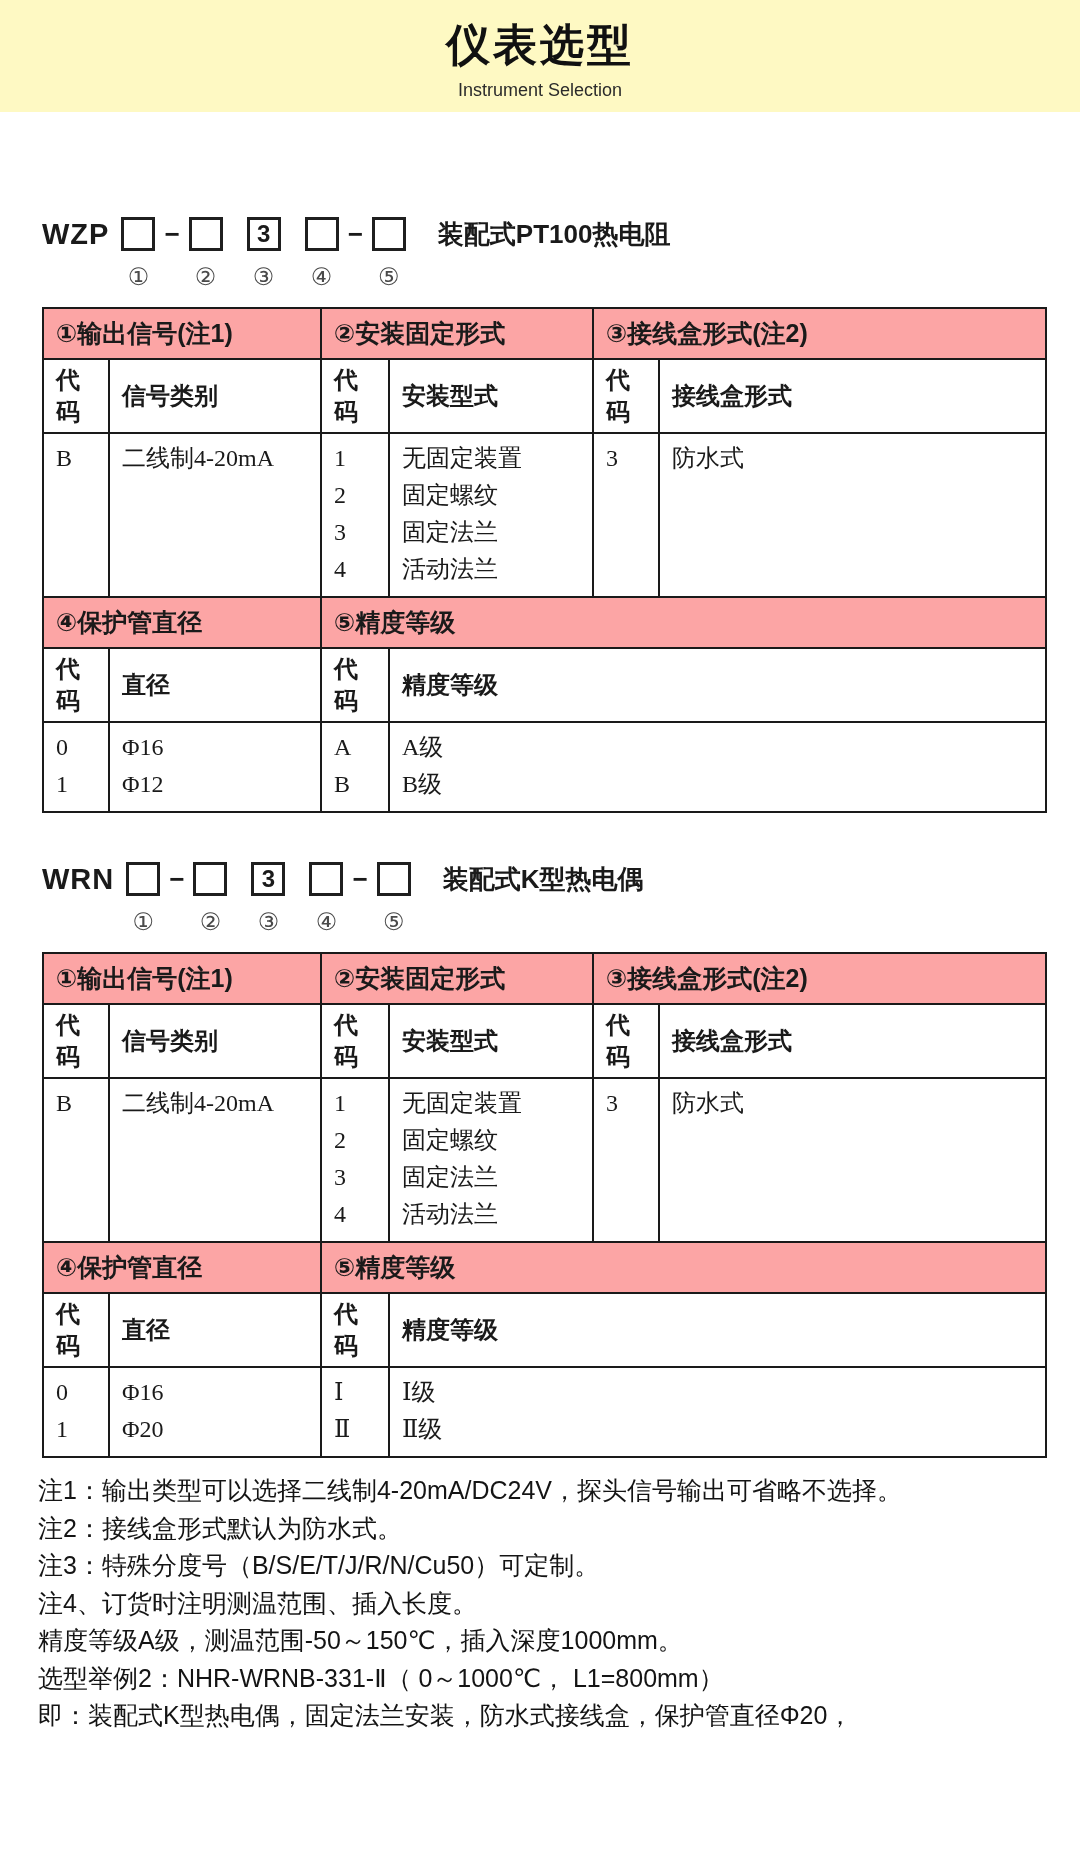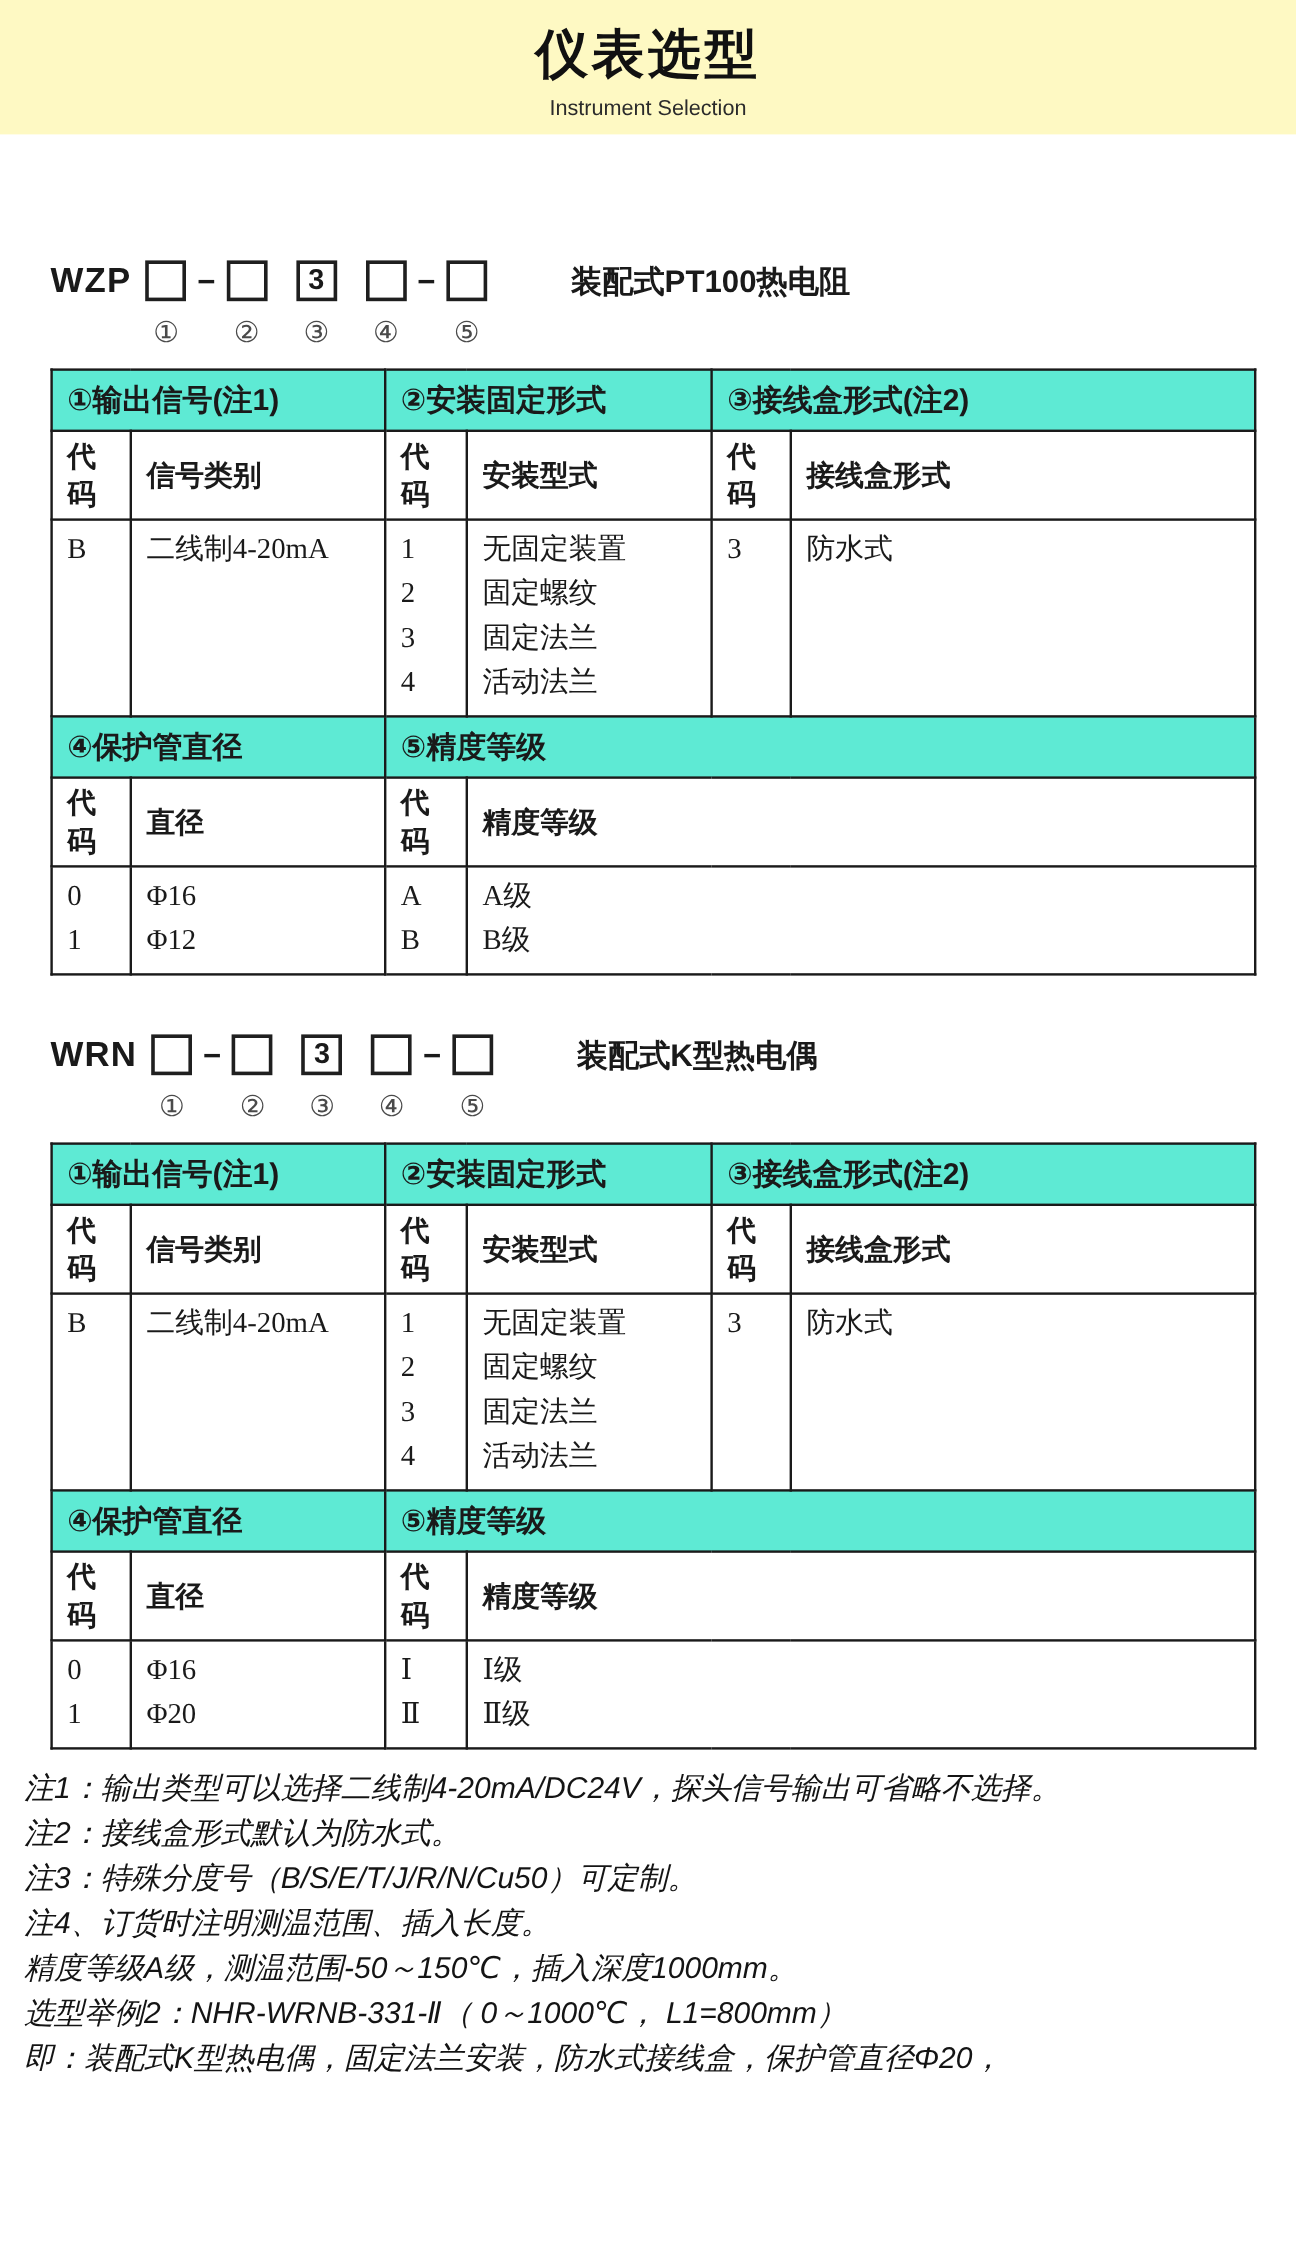--- a/index.html
+++ b/index.html
@@ -27,43 +27,43 @@
   .code-box {
     width:34px; height:34px; border:3px solid #1f1f1f;
     display:flex; align-items:center; justify-content:center;
     font-size:24px; font-weight:700; background:#fff;
   }
   .sep { font-size:26px; font-weight:700; padding:0 9px; }
   .model-prefix {
     font-size:29px; font-weight:700; letter-spacing:1px; padding-right:12px;
     font-family:Liberation Sans, sans-serif;
   }
-  .model-desc { font-size:26px; font-weight:700; padding-left:32px; white-space:nowrap;margin-left:38px; }
+  .model-desc { font-size:26px; font-weight:700; padding-left:32px; white-space:nowrap; }
   .pos-label { margin-top:9px; font-size:24px; height:30px; color:#4a4a4a; }
 
   
   .sel-table {
     border-collapse:collapse; table-layout:fixed;
     width:1005px; margin:14px 0 0 42px;
     font-family:"Liberation Serif","DejaVu Serif",serif;
   }
   .sel-table th, .sel-table td { border:2px solid #1a1a1a; background:#fff; }
   .sec-row th {
-    background:#5eead4; font-size:25px; font-weight:700; text-align:left;
+    background:#fca5a5; font-size:25px; font-weight:700; text-align:left;
     padding:8px 10px 8px 12px; height:46px;
     font-family:"Liberation Sans","DejaVu Sans",sans-serif;
   }
   .hdr-row td { font-size:24px; font-weight:700; height:40px; padding:4px 12px; }
   .body-row td { font-size:24px; vertical-align:top; padding:6px 12px 8px 12px; }
   .body-row.tall td { height:150px; }
   .body-row td div { line-height:37px; white-space:nowrap; }
   .c { text-align:left; }
 
   
-  .notes { margin:14px 0 0 20px;font-style:italic; }
+  .notes { margin:14px 0 0 38px; }
   .note-line { font-size:25px; line-height:37.5px; font-weight:500; color:#141414; white-space:nowrap; }
 </style>
 </head>
 <body>
 
 <div class="page">
 
   <header class="banner">
     <h1>仪表选型</h1>
     <div class="subtitle">Instrument Selection</div>

